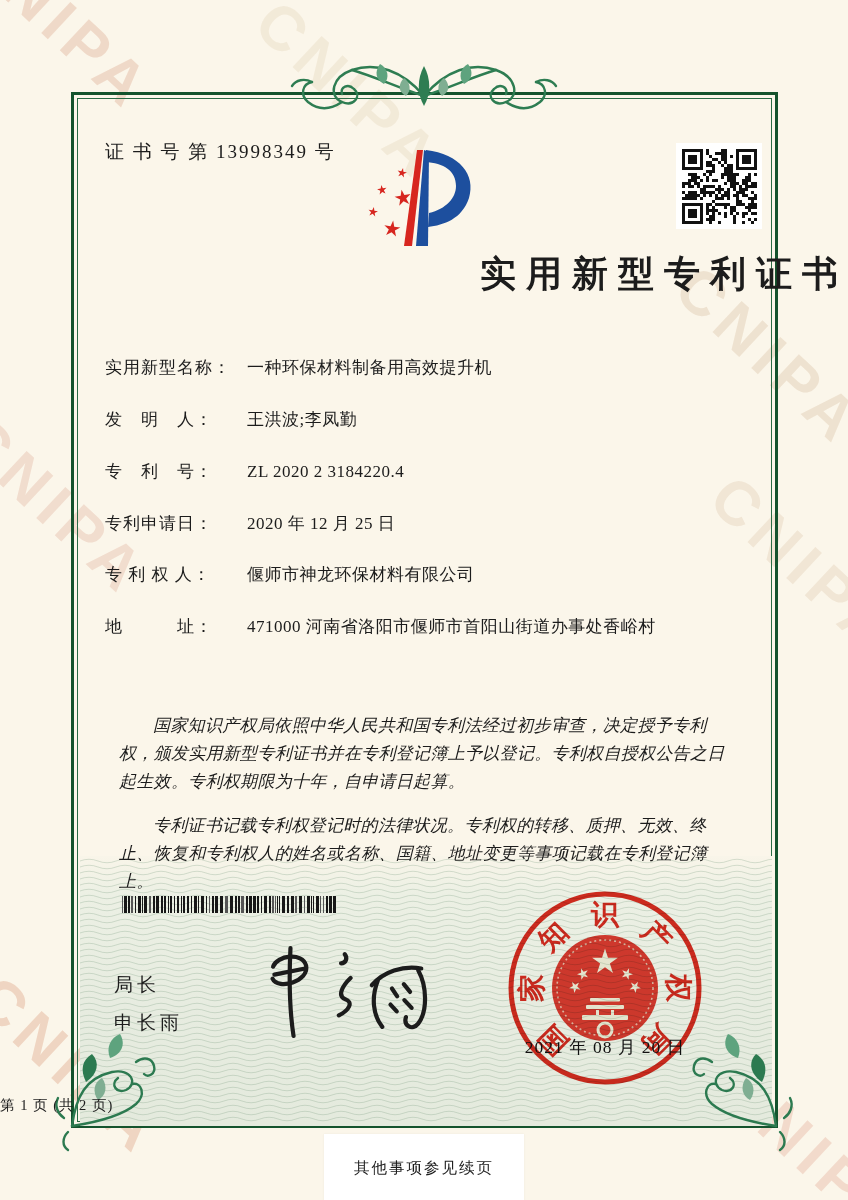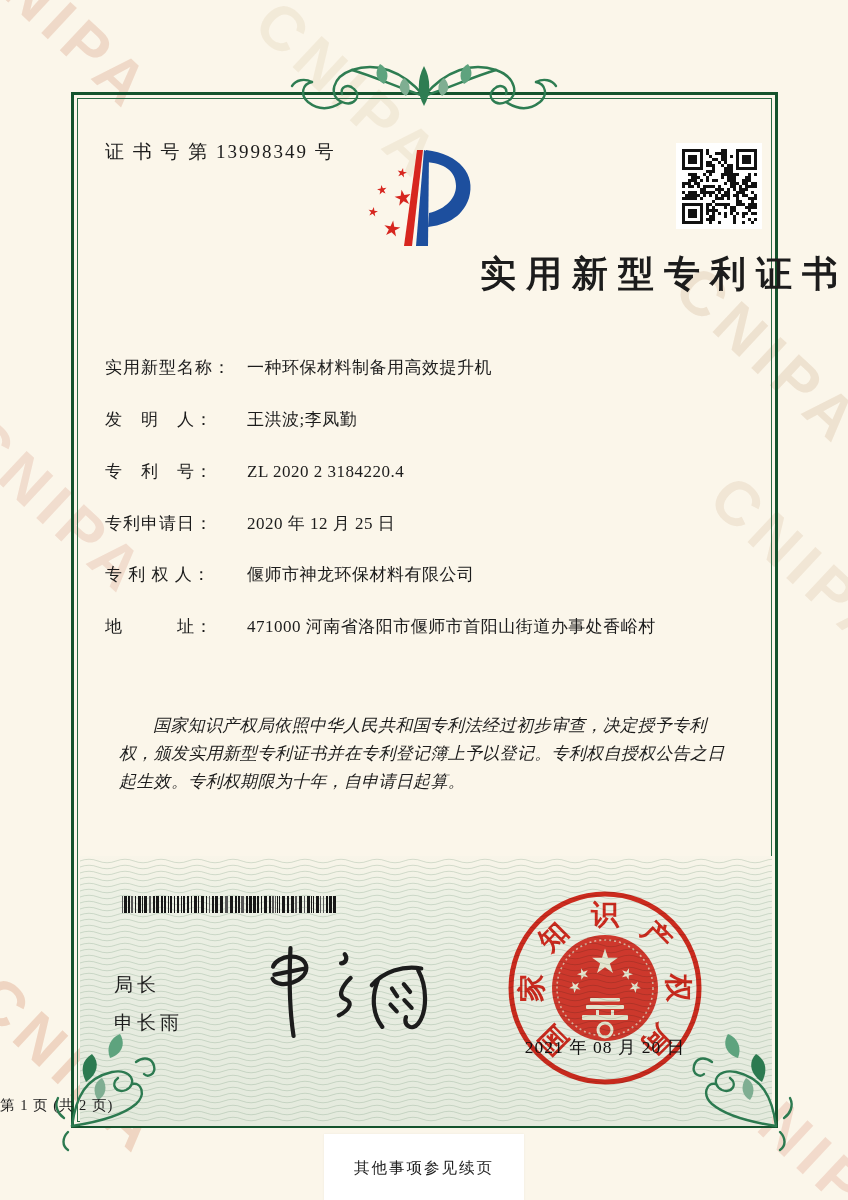--- a/index.html
+++ b/index.html
@@ -426,20 +426,21 @@
   </div>
   <div class="field" style="top:563px">
     <span class="flabel">专 利 权 人：</span><span class="fvalue">偃师市神龙环保材料有限公司</span>
   </div>
   <div class="field" style="top:615px">
     <span class="flabel">地　　　址：</span><span class="fvalue">471000 河南省洛阳市偃师市首阳山街道办事处香峪村</span>
   </div>
 
   <div class="body-text">
     <p>国家知识产权局依照中华人民共和国专利法经过初步审查，决定授予专利权，颁发实用新型专利证书并在专利登记簿上予以登记。专利权自授权公告之日起生效。专利权期限为十年，自申请日起算。</p>
+    <p>专利证书记载专利权登记时的法律状况。专利权的转移、质押、无效、终止、恢复和专利权人的姓名或名称、国籍、地址变更等事项记载在专利登记簿上。</p>
   </div>
 
   <svg class="barcode" id="barcode" width="216" height="17">
       <rect x="0" y="0" width="1" height="17" fill="#555"></rect>
       <rect x="2" y="0" width="3" height="17" fill="#171717"></rect>
       <rect x="6" y="0" width="2" height="17" fill="#171717"></rect>
       <rect x="9" y="0" width="2" height="17" fill="#555"></rect>
       <rect x="13" y="0" width="1" height="17" fill="#171717"></rect>
       <rect x="16" y="0" width="3" height="17" fill="#171717"></rect>
       <rect x="20" y="0" width="1" height="17" fill="#171717"></rect>

